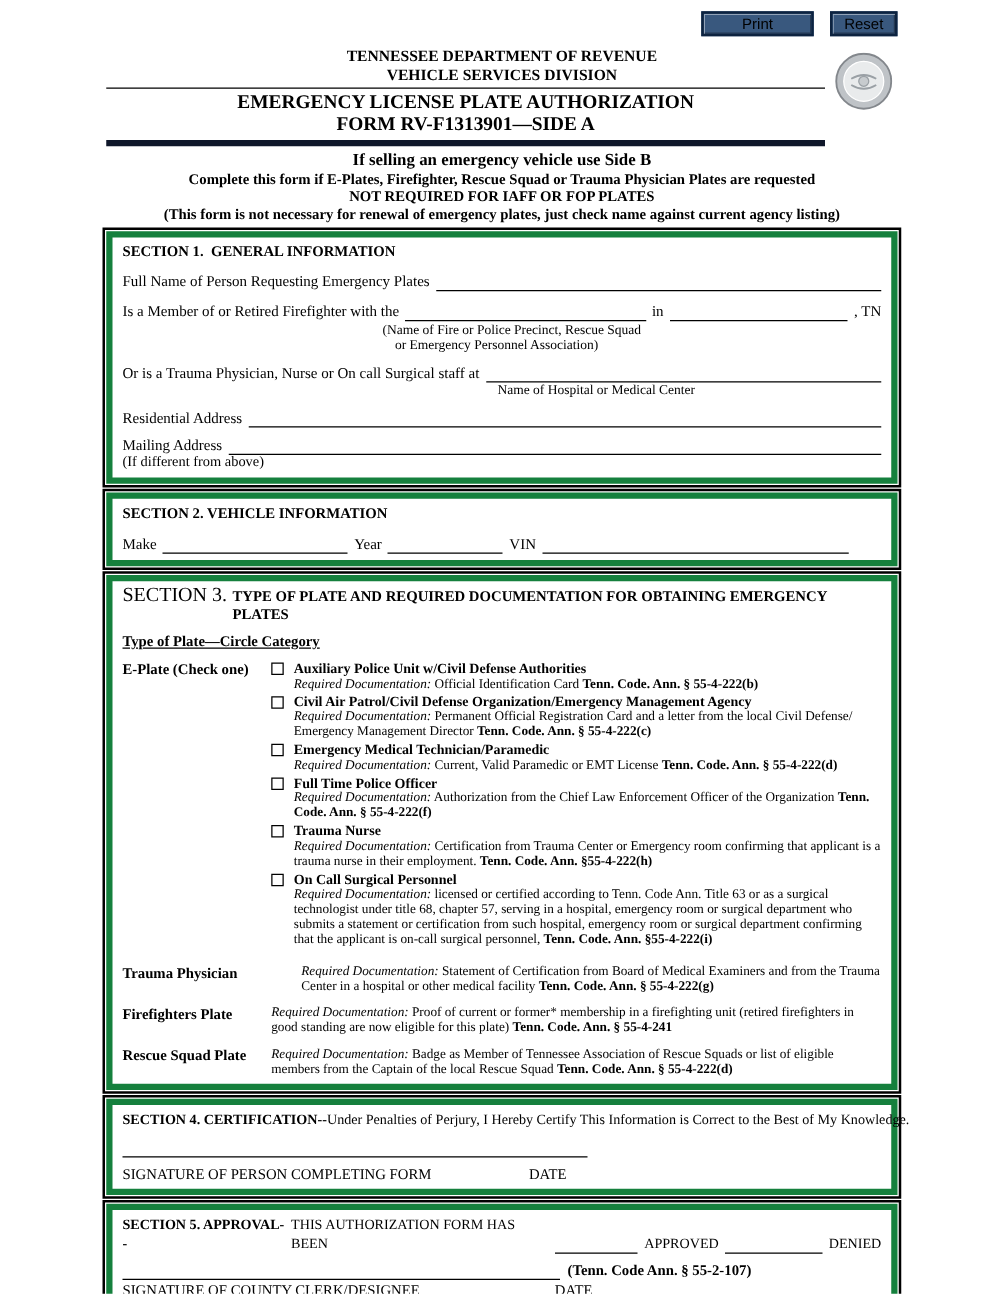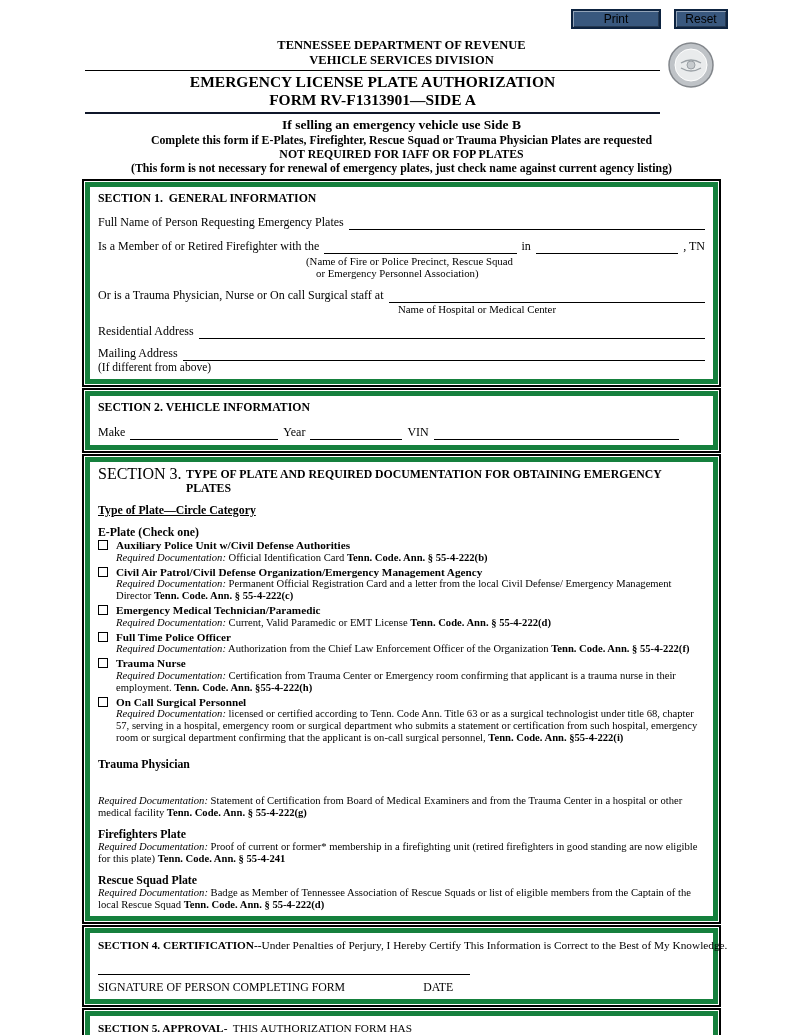--- a/index.html
+++ b/index.html
@@ -1,37 +1,37 @@
 <!DOCTYPE html>
 <html style="--button-face: #39587e; --button-border: #0d2340; --seal-gray: #bfc3c7;"><head>
 <meta charset="utf-8">
 <style>
   * { margin:0; padding:0; box-sizing:border-box; }
   html,body { width:800px; height:1035px; }
   body { background:#fff; color:#000; font-family:"Liberation Serif", serif; position:relative; overflow:hidden; }
   .page { position:absolute; inset:0; background:#fff; }
 
   
-  .toolbar { position:absolute; top:9px; right:72px; display:flex; gap:13px; }
+  .toolbar { position:absolute; top:9px; right:82px; display:flex; gap:13px; }
   .btn { height:20px; display:flex; align-items:center; justify-content:center;
          font-family:"Liberation Sans", sans-serif; font-size:12px; color:#000;
          background:var(--button-face,#39587e); border:2px solid var(--button-border,#0d2340);
          box-shadow: inset 1px 1px 0 rgba(255,255,255,.45), inset -1px -1px 0 rgba(0,0,0,.35);
          cursor:pointer; }
   .btn-print { width:90px; }
   .btn-reset { width:54px; }
 
   
   .seal { position:absolute; top:42px; right:86px; width:46px; height:46px; }
 
   .content { padding:38px 82px 0 85px; }
 
   
   .h-agency { font-size:12.5px; font-weight:bold; text-align:center; line-height:15px; }
-  .title-box { border-top:1px solid #000; border-bottom:2px solid #0f172a; margin:2px 58px 0 0; padding:2px 0 3px; }
+  .title-box { border-top:1px solid #000; border-bottom:5px solid #0f172a; margin:2px 58px 0 0; padding:2px 0 3px; }
   .h-title { font-size:15.5px; font-weight:bold; text-align:center; line-height:18px; }
   .h-sideb { font-size:13.5px; font-weight:bold; text-align:center; line-height:16px; margin-top:3px; }
   .h-note { font-size:11.8px; font-weight:bold; text-align:center; line-height:14px; }
 
   
   .section { border:5px solid #15803d; outline:2px solid #000; outline-offset:1px;
              margin-top:7px; padding:5px 8px; }
   .sec-title { font-size:11.8px; font-weight:bold; line-height:13px; white-space:pre-wrap; }
 
   .row { display:flex; align-items:flex-end; gap:5px; }
@@ -44,21 +44,21 @@
   .member-help { margin-left:208px; margin-top:1px; }
   .member-help .indent { margin-left:10px; }
   .trauma-help { margin-left:300px; }
   .mailing-help { font-size:11.5px; line-height:13px; }
 
   
   .s3-head { display:flex; margin-top:0; }
   .s3-head-label { width:88px; flex:none; font-size:16px; font-weight:normal; line-height:14px; }
   .s3-title { width:500px; font-size:11.8px; font-weight:bold; line-height:14px; }
   .s3-sub { margin-top:9px; font-size:11.8px; font-weight:bold; text-decoration:underline; line-height:13px; }
-  .s3-row { display:flex; margin-top:9px;flex-direction:column; }
+  .s3-row { display:flex; margin-top:9px; }
   .s3-row.gap { margin-top:12px;gap:24px; }
   .s3-left { width:119px; flex:none; font-size:11.8px; font-weight:bold; line-height:13px; }
   .s3-right { flex:1; }
   .plate-item { display:flex; margin-bottom:2px; }
   .checkbox { width:10px; height:10px; border:1px solid #000; flex:none; margin:1px 8px 0 0; background:#fff; }
   .item-text { flex:1; }
   .item-title { font-size:11.2px; font-weight:bold; line-height:12.5px; }
   .item-doc { font-size:10.6px; line-height:12px; }
   .item-doc .prefix { font-style:italic; }
   .item-doc b { font-weight:bold; }

